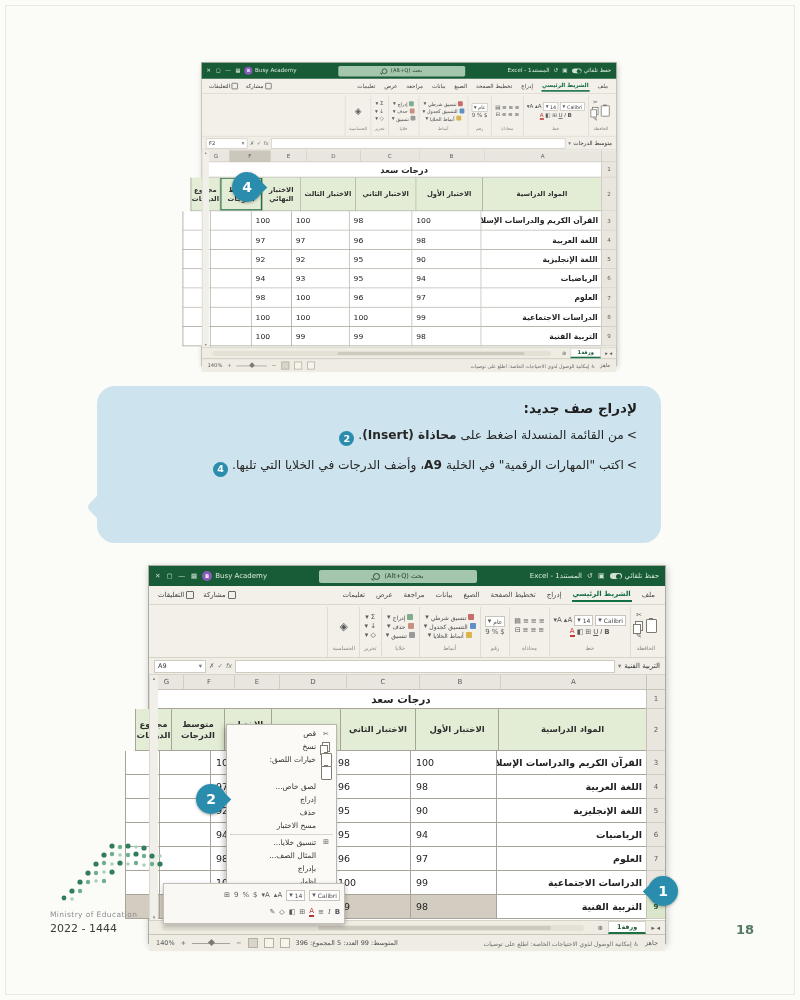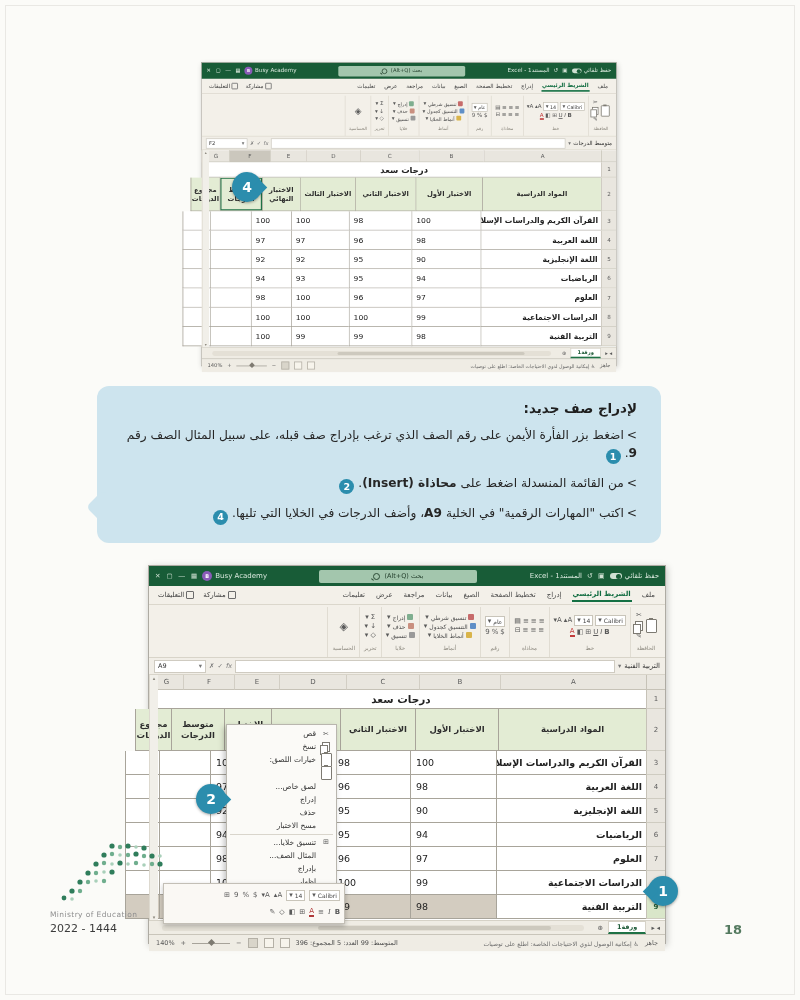--- a/index.html
+++ b/index.html
@@ -120,36 +120,36 @@
   
   .badge{position:absolute;width:30px;height:30px;border-radius:50%;background:#2b8dad;color:#fff;
          font-weight:bold;font-size:14px;display:flex;align-items:center;justify-content:center;
          z-index:10;box-shadow:0 1px 3px rgba(0,0,0,.35);}
   .badge::after{content:'';position:absolute;width:11px;height:11px;background:#2b8dad;
                 transform:rotate(45deg);z-index:-1;}
   .tail-right::after{right:-3px;top:9.5px;} .tail-left::after{left:-3px;top:9.5px;}
 
   
   .note{position:absolute;left:97px;top:386px;width:564px;height:157px;background:#cde4ee;
-        border-radius:12px;padding:14px 24px 0 18px;box-sizing:border-box;direction:rtl;z-index:2;}
+        border-radius:18px;padding:14px 24px 0 18px;box-sizing:border-box;direction:rtl;z-index:2;}
   .note::before{content:'';position:absolute;left:-6px;bottom:24px;width:24px;height:24px;
                 background:#cde4ee;border-radius:5px;transform:rotate(45deg);z-index:-1;}
   .note-title{font-size:13.5px;font-weight:bold;color:#1f1f1f;}
   .step{font-size:12.2px;color:#262626;margin-top:11px;line-height:1.45;}
   .chev{color:#262626;margin-left:3px;}
   .step-badge{display:inline-flex;width:15px;height:15px;border-radius:50%;background:#2b8dad;color:#fff;
               font-size:9.5px;font-weight:bold;align-items:center;justify-content:center;
               vertical-align:-3px;margin-right:4px;}
 
   
   .moe{position:absolute;left:50px;top:840px;width:170px;z-index:9;}
   .logo-ar{font-size:16px;font-weight:bold;color:#2e8260;margin-top:2px;}
   .logo-en{font-size:7.5px;color:#8f8f8f;letter-spacing:.4px;margin-top:2px;}
   .logo-yr{font-size:11px;color:#3b3b3b;margin-top:3px;}
-  .pagenum{position:absolute;right:58px;top:922px;font-size:13px;color:#53795f;font-weight:bold;z-index:3;}
+  .pagenum{position:absolute;right:46px;top:922px;font-size:13px;color:#53795f;font-weight:bold;z-index:3;}
 </style>
 </head>
 <body>
 
 <div class="page-frame"></div>
 
 <div class="xl-scale">
   <div class="xlwin" id="xl-top">
       <div class="tb">
         <div class="tb-winbtns">
@@ -475,21 +475,20 @@
         <div class="sp"></div>
         <span class="sb-acc">♿ إمكانية الوصول لذوي الاحتياجات الخاصة: اطلع على توصيات</span>
         <span dir="rtl">جاهز</span>
       </div>
     </div>
 </div>
 
 <div class="note">
   <div class="note-title">لإدراج صف جديد:</div>
   <div id="steps">
-      <div class="step"><span class="chev">&gt;</span><span>اضغط بزر الفأرة الأيمن على رقم الصف الذي ترغب بإدراج صف قبله، على سبيل المثال الصف رقم </span><b>9</b><span>.</span><span class="step-badge">1</span></div>
       <div class="step"><span class="chev">&gt;</span><span>من القائمة المنسدلة اضغط على </span><b>محاذاة (Insert)</b><span>.</span><span class="step-badge">2</span></div>
       <div class="step"><span class="chev">&gt;</span><span>اكتب "المهارات الرقمية" في الخلية </span><b>A9</b><span>، وأضف الدرجات في الخلايا التي تليها.</span><span class="step-badge">4</span></div>
     </div>
 </div>
 
 <div class="pos-bottom">
   <div class="xlwin" id="xl-bottom">
       <div class="tb">
         <div class="tb-winbtns">
           <span>✕</span>

